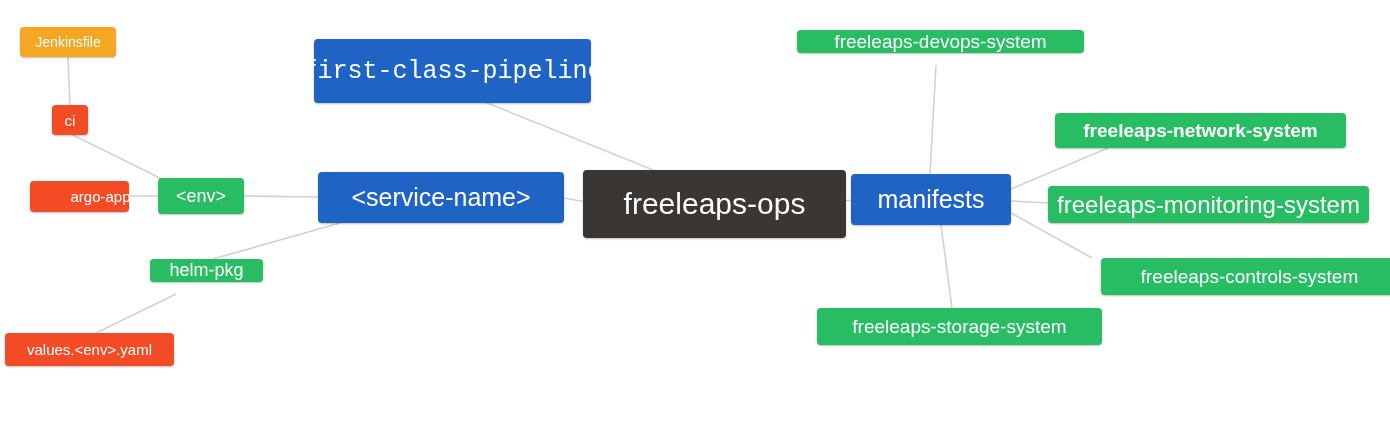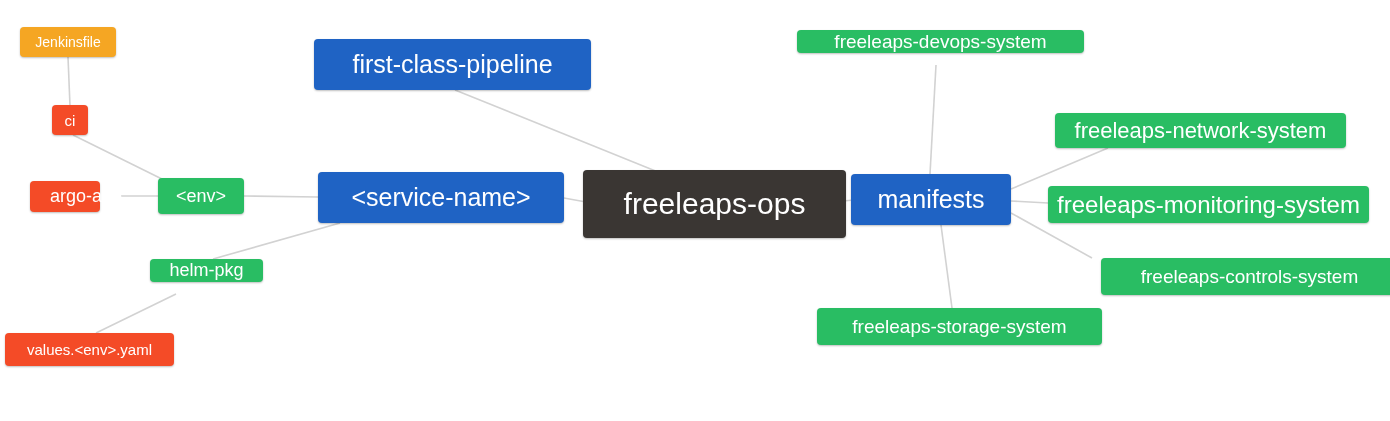--- a/index.html
+++ b/index.html
@@ -65,35 +65,35 @@
     <line x1="1011" y1="189" x2="1108" y2="148"></line>
     <line x1="1011" y1="201" x2="1048" y2="203"></line>
     <line x1="1011" y1="213" x2="1092" y2="258"></line>
     <line x1="941" y1="225" x2="952" y2="308"></line>
   </svg>
 
   <div class="node c-orange" style="left:20px;  top:27px;  width:96px;  height:30px; font-size:14px;">Jenkinsfile</div>
 
   <div class="node c-red" style="left:52px;  top:105px; width:36px;  height:30px; font-size:15px;">ci</div>
 
-  <div class="node c-red" style="left:30px;  top:181px; width:70px;  height:31px; font-size:18px;padding-left:48px;">argo-app</div>
+  <div class="node c-red" style="left:30px;  top:181px; width:99px;  height:31px; font-size:15px;padding-left:48px;">argo-app</div>
 
   <div class="node c-green" style="left:158px; top:178px; width:86px;  height:36px; font-size:18px;">&lt;env&gt;</div>
 
   <div class="node c-blue" style="left:318px; top:172px; width:246px; height:51px; font-size:25px;">&lt;service-name&gt;</div>
 
-  <div class="node c-blue" style="left:314px; top:39px;  width:277px; height:51px; font-size:25px;">first-class-pipeline</div>
+  <div class="node c-blue" style="left:314px; top:39px;  width:277px; height:64px; font-size:25px;font-family:Liberation Mono, monospace;">first-class-pipeline</div>
 
   <div class="node c-dark" style="left:583px; top:170px; width:263px; height:68px; font-size:30px;">freeleaps-ops</div>
 
   <div class="node c-blue" style="left:851px; top:174px; width:160px; height:51px; font-size:25px;">manifests</div>
 
   <div class="node c-green" style="left:797px; top:30px;  width:287px; height:23px; font-size:19px;">freeleaps-devops-system</div>
 
-  <div class="node c-green" style="left:1055px; top:113px; width:291px; height:35px; font-size:22px;">freeleaps-network-system</div>
+  <div class="node c-green" style="left:1055px; top:113px; width:291px; height:35px; font-size:19px;font-weight:bold;">freeleaps-network-system</div>
 
   <div class="node c-green" style="left:1048px; top:186px; width:321px; height:37px; font-size:24px;">freeleaps-monitoring-system</div>
 
   <div class="node c-green" style="left:1059px; top:258px; width:297px; height:37px; font-size:19px;margin-left:42px;">freeleaps-controls-system</div>
 
   <div class="node c-green" style="left:817px; top:308px; width:285px; height:37px; font-size:19px;">freeleaps-storage-system</div>
 
   <div class="node c-green" style="left:150px; top:259px; width:113px; height:23px; font-size:18px;">helm-pkg</div>
 
   <div class="node c-red" style="left:5px;  top:333px; width:169px; height:33px; font-size:15px;">values.&lt;env&gt;.yaml</div>

